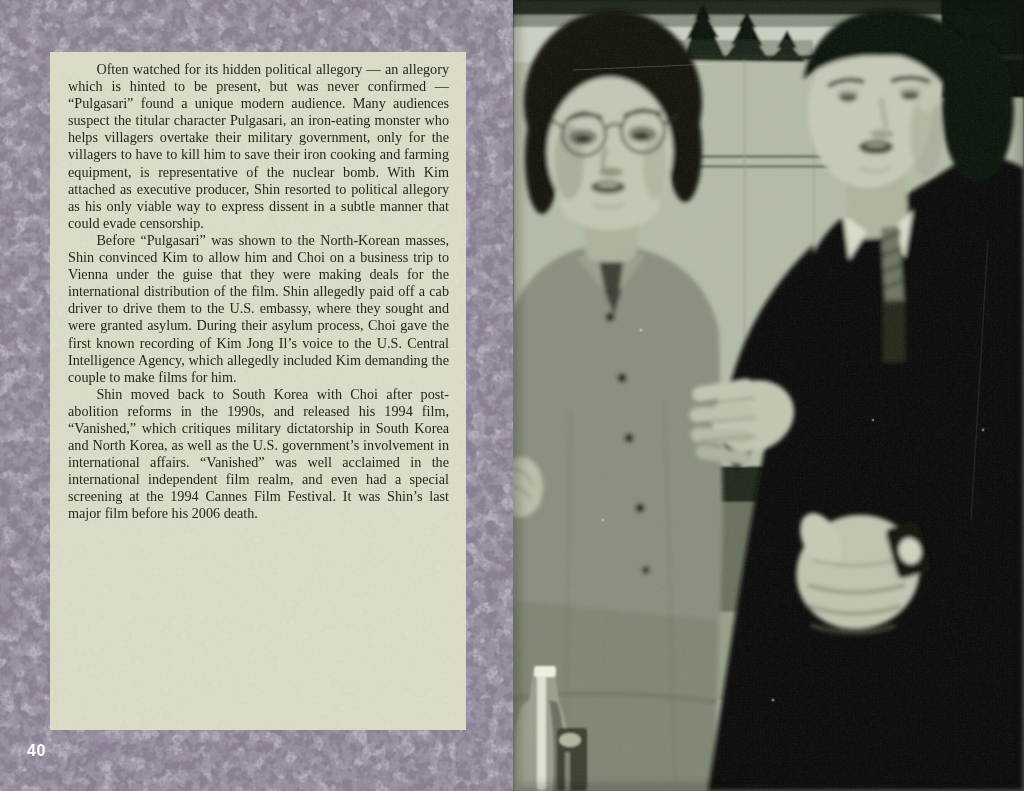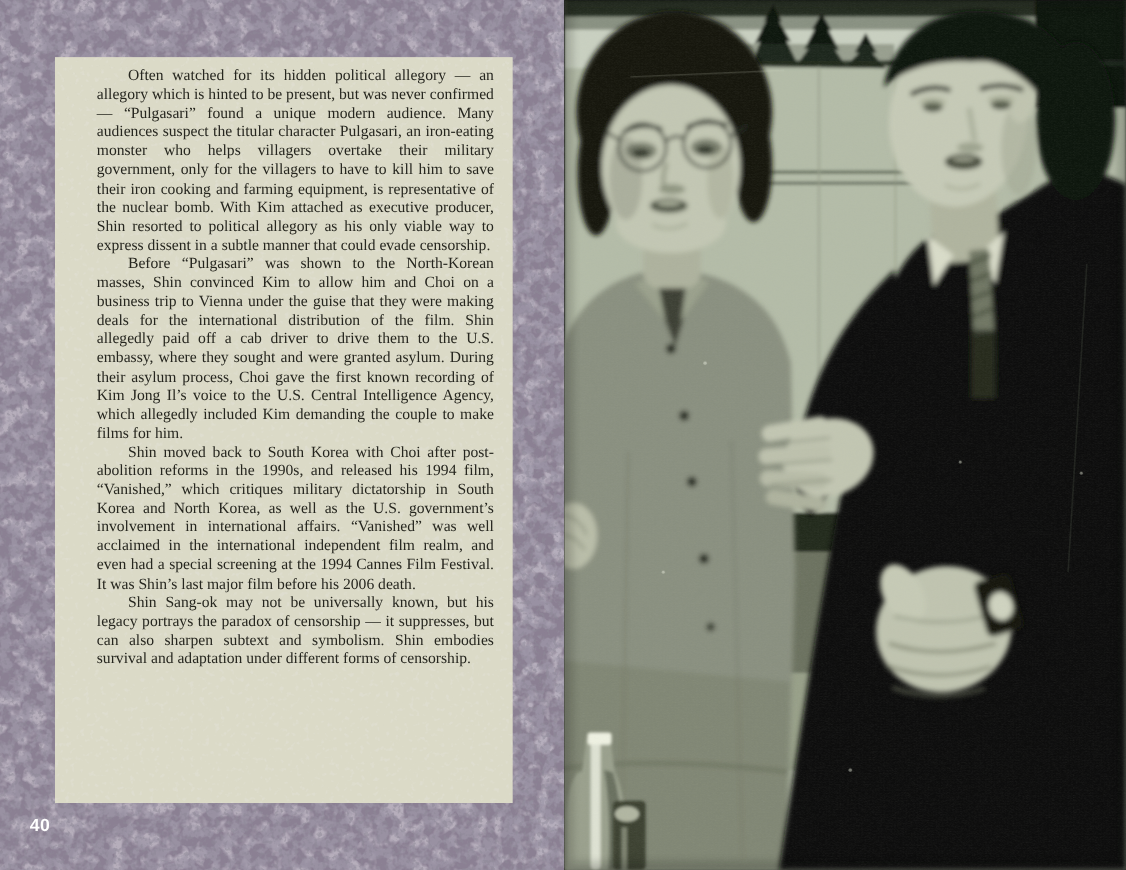--- a/index.html
+++ b/index.html
@@ -6,21 +6,21 @@
   body{width:1024px;height:791px;position:relative;overflow:hidden;background:#000;
        font-family:"Liberation Serif",serif;}
   .spread{position:absolute;inset:0;}
   
   .left-page{position:absolute;left:0;top:0;width:513px;height:791px;background:#8b8093;overflow:hidden;}
   .left-page .tex{position:absolute;left:0;top:0;}
   
   .article-box{position:absolute;left:50px;top:52px;width:416px;height:678px;background:#dbdac7;overflow:hidden;}
   .article-box .boxtex{position:absolute;left:0;top:0;}
   .article-text{position:absolute;left:18px;right:17px;top:9px;bottom:10px;
-     color:#26261f;font-size:14.2px;line-height:17.1px;text-align:justify;margin-left:20px;}
+     color:#26261f;font-size:14.2px;line-height:17.1px;text-align:justify;}
   .article-text p{margin:0;text-indent:2em;}
   
   .endmark{display:inline-block;width:16px;height:14px;background:#fbfbf8;position:relative;
      vertical-align:-2px;margin-left:4px;box-shadow:0 0 2px rgba(60,60,50,.45);}
   .endmark::before{content:"";position:absolute;left:2px;top:2px;width:5px;height:6px;
      background:#3c3c38;box-shadow:7px 0 0 #3c3c38;}
   .endmark::after{content:"";position:absolute;left:2px;top:10px;width:12px;height:2px;
      background:repeating-linear-gradient(90deg,#5a5a55 0 1px,transparent 1px 2.6px);}
   
   .page-number{position:absolute;left:27px;top:742px;color:#ffffff;
@@ -64,21 +64,20 @@
           </filter>
         </defs>
         <rect width="416" height="678" fill="#dbdac7"></rect>
         <rect width="416" height="678" filter="url(#spkP)" opacity="0.55"></rect>
       </svg>
 
       <div class="article-text">
         <p>Often watched for its hidden political allegory — an allegory which is hinted to be present, but was never confirmed — “Pulgasari” found a unique modern audience. Many audiences suspect the titular character Pulgasari, an iron-eating monster who helps villagers overtake their military government, only for the villagers to have to kill him to save their iron cooking and farming equipment, is representative of the nuclear bomb. With Kim attached as executive producer, Shin resorted to political allegory as his only viable way to express dissent in a subtle manner that could evade censorship.</p>
         <p>Before “Pulgasari” was shown to the North-Korean masses, Shin convinced Kim to allow him and Choi on a business trip to Vienna under the guise that they were making deals for the international distribution of the film. Shin allegedly paid off a cab driver to drive them to the U.S. embassy, where they sought and were granted asylum. During their asylum process, Choi gave the first known recording of Kim Jong Il’s voice to the U.S. Central Intelligence Agency, which allegedly included Kim demanding the couple to make films for him.</p>
         <p>Shin moved back to South Korea with Choi after post-abolition reforms in the 1990s, and released his 1994 film, “Vanished,” which critiques military dictatorship in South Korea and North Korea, as well as the U.S. government’s involvement in international affairs. “Vanished” was well acclaimed in the international independent film realm, and even had a special screening at the 1994 Cannes Film Festival. It was Shin’s last major film before his 2006 death.</p>
-        <p>Shin Sang-ok may not be universally known, but his legacy portrays the paradox of censorship — it suppresses, but can also sharpen subtext and symbolism. Shin embodies survival and adaptation under different forms of censorship.</p>
       </div>
     </div>
 
     <div class="page-number">40</div>
   </div>
 
   <div class="photo" role="img" aria-label="Black-and-white photograph of two men arm in arm: a man in a light buttoned suit with glasses and bouffant hair, and a taller man in a dark suit and striped tie, before a paneled wall with trees above and a bottle at lower left.">
     <svg width="511" height="791" viewBox="0 0 511 791">
       <defs>
         <filter id="b1" x="-10%" y="-10%" width="120%" height="120%">

